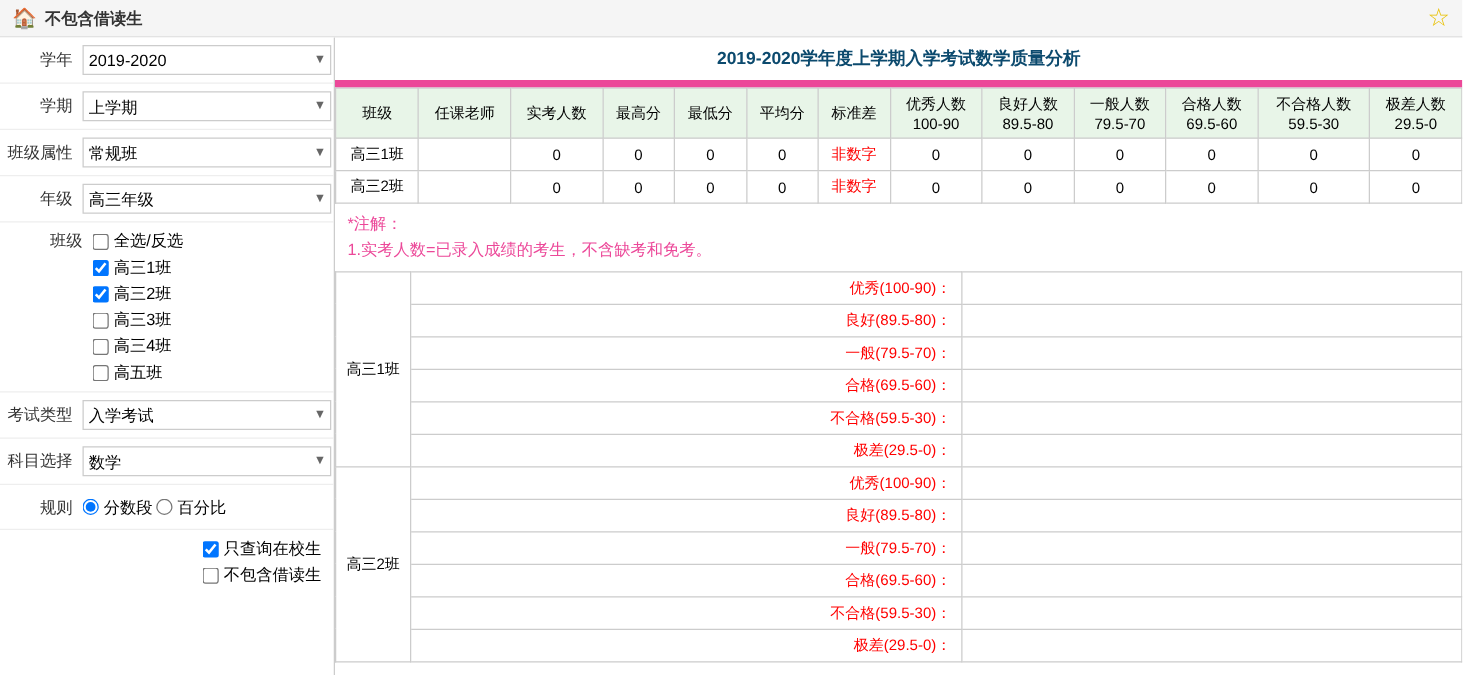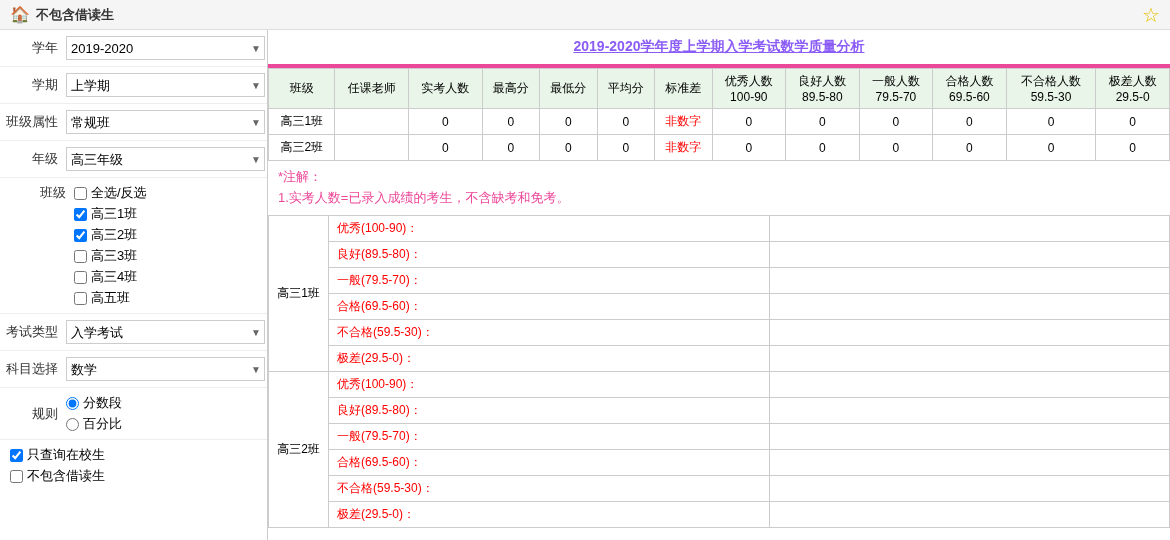--- a/index.html
+++ b/index.html
@@ -39,44 +39,44 @@
       pointer-events: none; color: #666; font-size: 10px;
     }
 
     
     .class-row { align-items: flex-start; padding: 6px 10px; }
     .class-list { display: flex; flex-direction: column; gap: 3px; }
     .checkbox-item { display: flex; align-items: center; gap: 4px; cursor: pointer; }
     .checkbox-item input[type=checkbox] { cursor: pointer; }
 
     
-    .radio-group { display: flex; flex-direction: column; gap: 3px; }
+    .radio-group { display: flex; gap: 3px; }
     .radio-item { display: flex; align-items: center; gap: 4px; cursor: pointer; }
 
     
-    .bottom-checks { padding: 6px 10px; display: flex; flex-direction: column; gap: 3px; }
+    .bottom-checks { padding: 6px 10px; display: flex; flex-direction: column; gap: 3px; align-items: flex-end; }
     .bottom-checks .checkbox-item { font-size: 13px; }
 
     
     .action-btns { display: flex; gap: 6px; padding: 8px 10px; }
     .btn {
       padding: 4px 14px; border: none; cursor: pointer; color: #fff;
       font-size: 13px; border-radius: 2px;
     }
     .btn-blue { background: #4a90d9; }
     .btn-green { background: #5cb85c; }
     .btn-orange { background: #e8a000; }
 
     
     .content-area { flex: 1; overflow-y: auto; overflow-x: auto; }
 
     
     .report-title {
-      text-align: center; color: #8b5cf6; font-weight: bold; font-size: 14px;
-      padding: 8px 0; border-bottom: 4px solid #ec4899; background: #fff; text-decoration: underline;
+      text-align: center; color: #0c4a6e; font-weight: bold; font-size: 14px;
+      padding: 8px 0; border-bottom: 6px solid #ec4899; background: #fff;
     }
 
     
     .data-table { width: 100%; border-collapse: collapse; }
     .data-table th, .data-table td {
       border: 1px solid #ccc; text-align: center; padding: 4px 3px;
       font-size: 12px; white-space: nowrap;
     }
     .data-table th { background: #e8f5e8; font-weight: normal; }
     .data-table td { background: #fff; }
@@ -86,21 +86,21 @@
 
     
     .detail-table { width: 100%; border-collapse: collapse; }
     .detail-table td {
       border: 1px solid #ccc; padding: 4px 8px; font-size: 12px;
     }
     .detail-table .class-cell {
       background: #fff; text-align: center; vertical-align: middle;
       font-weight: normal; width: 60px;
     }
-    .detail-table .score-label { color: red; }
+    .detail-table .score-label { color: red; text-align: right; }
     .detail-table .score-row td { background: #fff; }
 
     
     ::-webkit-scrollbar { width: 6px; height: 6px; }
     ::-webkit-scrollbar-thumb { background: #ccc; border-radius: 3px; }
   </style>
 </head>
 <body>
 
 <div class="page-header">

